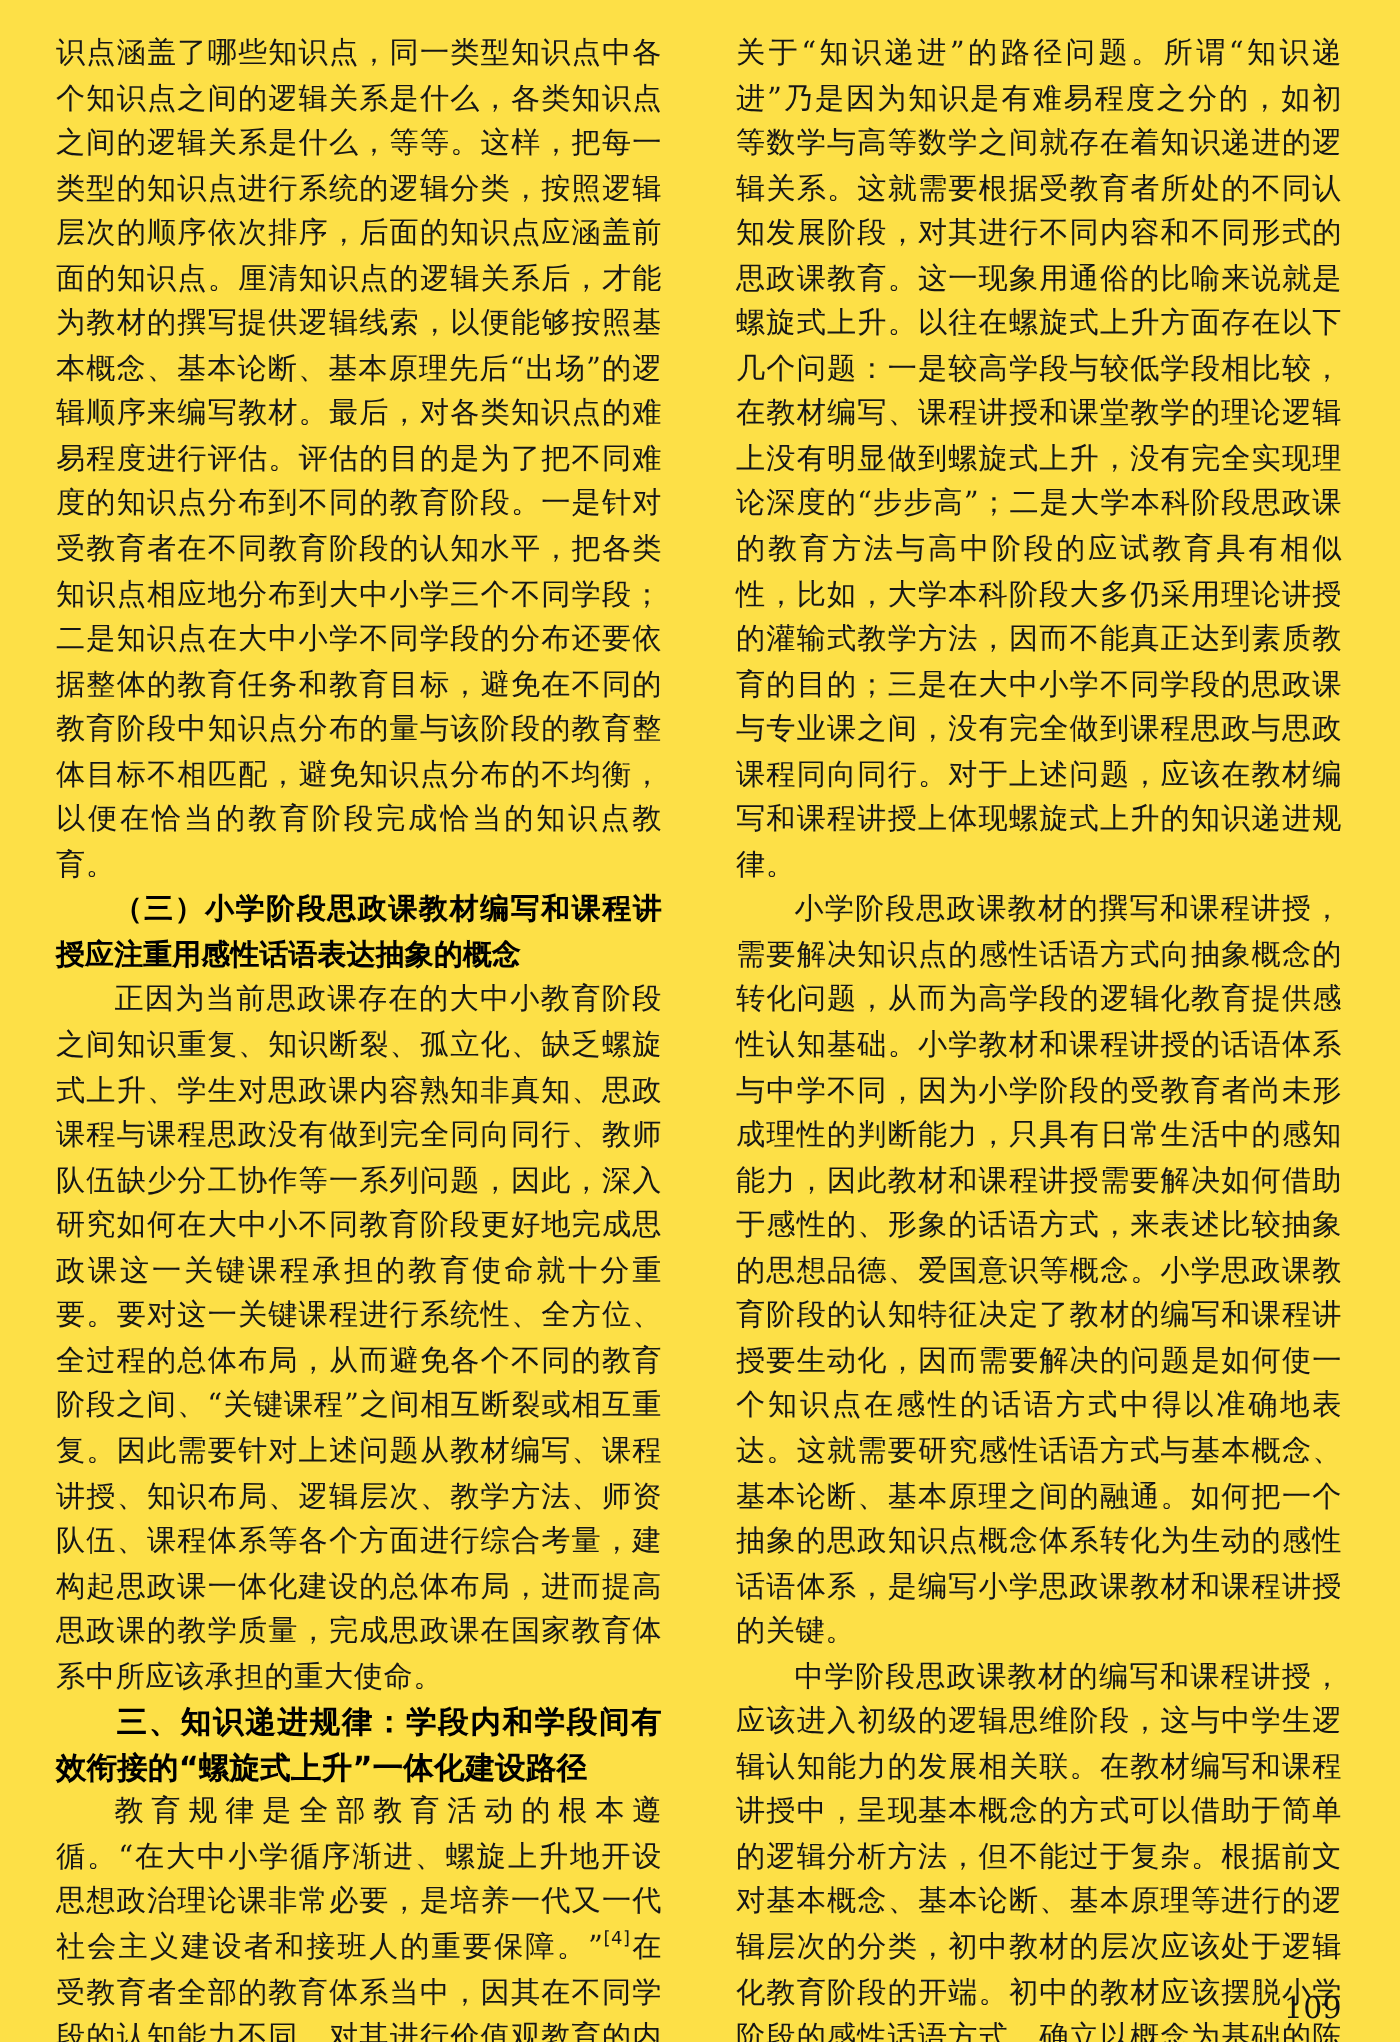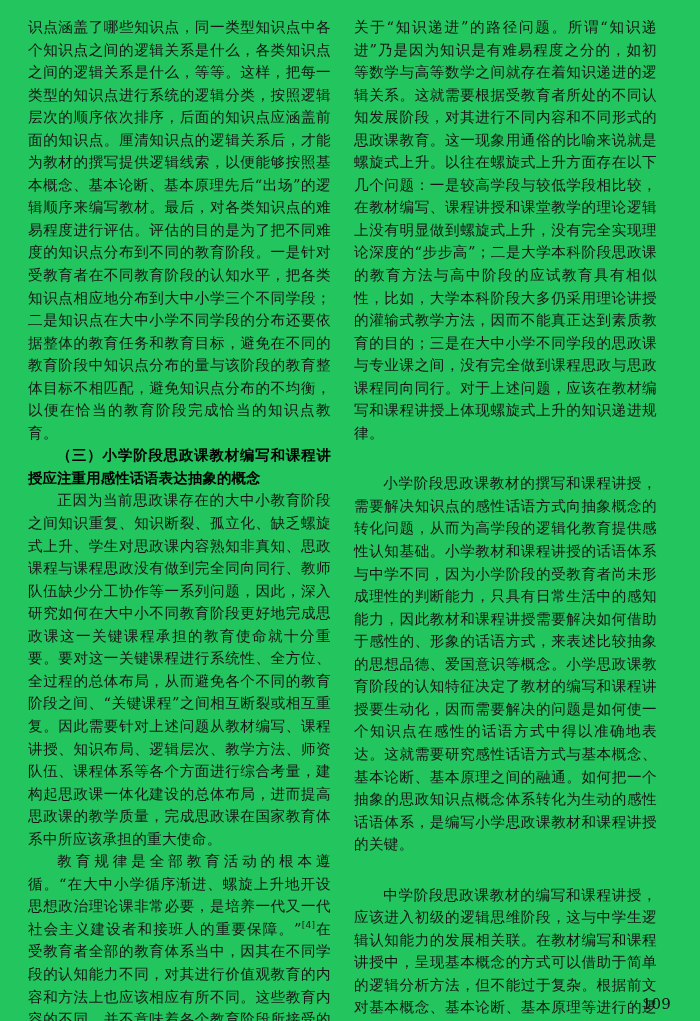--- a/index.html
+++ b/index.html
@@ -12,41 +12,41 @@
     height: 1021px;
     font-family: "DejaVu Serif", "Liberation Serif", serif;
     color: #1a1a1a;
     position: relative;
     overflow: hidden;
   }
   .page {
     position: relative;
     width: 700px;
     height: 1021px;
-    background: #22c55e;
+    background: #fde047;
     box-sizing: border-box;
   }
   .columns {
     position: absolute;
     top: 16px;
     left: 0;
     width: 700px;
     height: 975px;
     display: flex;
     flex-direction: row;
     justify-content: space-between;
   }
   .col {
     width: 303px;
     box-sizing: border-box;
     display: flex;
     flex-direction: column;
   }
   .col-left { margin-left: 28px; }
-  .col-right { margin-right: 43px; gap: 28px; }
+  .col-right { margin-right: 29px; }
 
   p.body-text {
     margin: 0;
     font-size: 14.6px;
     line-height: 22.55px;
     text-align: justify;
     text-justify: inter-ideograph;
     text-indent: 2em;
     letter-spacing: 0.02em;
     color: #161616;
@@ -112,20 +112,21 @@
 
     <div class="col col-left">
       <p class="body-text cont">识点涵盖了哪些知识点，同一类型知识点中各个知识点之间的逻辑关系是什么，各类知识点之间的逻辑关系是什么，等等。这样，把每一类型的知识点进行系统的逻辑分类，按照逻辑层次的顺序依次排序，后面的知识点应涵盖前面的知识点。厘清知识点的逻辑关系后，才能为教材的撰写提供逻辑线索，以便能够按照基本概念、基本论断、基本原理先后“出场”的逻辑顺序来编写教材。最后，对各类知识点的难易程度进行评估。评估的目的是为了把不同难度的知识点分布到不同的教育阶段。一是针对受教育者在不同教育阶段的认知水平，把各类知识点相应地分布到大中小学三个不同学段；二是知识点在大中小学不同学段的分布还要依据整体的教育任务和教育目标，避免在不同的教育阶段中知识点分布的量与该阶段的教育整体目标不相匹配，避免知识点分布的不均衡，以便在恰当的教育阶段完成恰当的知识点教育。</p>
 
       <h3 class="sub-heading">（三）小学阶段思政课教材编写和课程讲授应注重用感性话语表达抽象的概念</h3>
 
       <p class="body-text">正因为当前思政课存在的大中小教育阶段之间知识重复、知识断裂、孤立化、缺乏螺旋式上升、学生对思政课内容熟知非真知、思政课程与课程思政没有做到完全同向同行、教师队伍缺少分工协作等一系列问题，因此，深入研究如何在大中小不同教育阶段更好地完成思政课这一关键课程承担的教育使命就十分重要。要对这一关键课程进行系统性、全方位、全过程的总体布局，从而避免各个不同的教育阶段之间、“关键课程”之间相互断裂或相互重复。因此需要针对上述问题从教材编写、课程讲授、知识布局、逻辑层次、教学方法、师资队伍、课程体系等各个方面进行综合考量，建构起思政课一体化建设的总体布局，进而提高思政课的教学质量，完成思政课在国家教育体系中所应该承担的重大使命。</p>
 
       <div class="gap-before-section"></div>
 
+      <h2 class="section-heading">三、知识递进规律：学段内和学段间有效衔接的“螺旋式上升”一体化建设路径</h2>
 
       <div class="gap-after-section"></div>
 
       <p class="body-text"><span>教育规律是全部教育活动的根本遵循。“在大中小学循序渐进、螺旋上升地开设思想政治理论课非常必要，是培养一代又一代社会主义建设者和接班人的重要保障。”</span><sup class="footnote-ref">[4]</sup><span>在受教育者全部的教育体系当中，因其在不同学段的认知能力不同，对其进行价值观教育的内容和方法上也应该相应有所不同。这些教育内容的不同，并不意味着各个教育阶段所接受的价值观教育的内容完全是并列的，而是应该层层递进的。学界提出的螺旋式上升问题，实质上是</span></p>
 
       <div class="spacer-flex"></div>
     </div>
 
     <div class="col col-right">
       <p class="body-text cont">关于“知识递进”的路径问题。所谓“知识递进”乃是因为知识是有难易程度之分的，如初等数学与高等数学之间就存在着知识递进的逻辑关系。这就需要根据受教育者所处的不同认知发展阶段，对其进行不同内容和不同形式的思政课教育。这一现象用通俗的比喻来说就是螺旋式上升。以往在螺旋式上升方面存在以下几个问题：一是较高学段与较低学段相比较，在教材编写、课程讲授和课堂教学的理论逻辑上没有明显做到螺旋式上升，没有完全实现理论深度的“步步高”；二是大学本科阶段思政课的教育方法与高中阶段的应试教育具有相似性，比如，大学本科阶段大多仍采用理论讲授的灌输式教学方法，因而不能真正达到素质教育的目的；三是在大中小学不同学段的思政课与专业课之间，没有完全做到课程思政与思政课程同向同行。对于上述问题，应该在教材编写和课程讲授上体现螺旋式上升的知识递进规律。</p>

